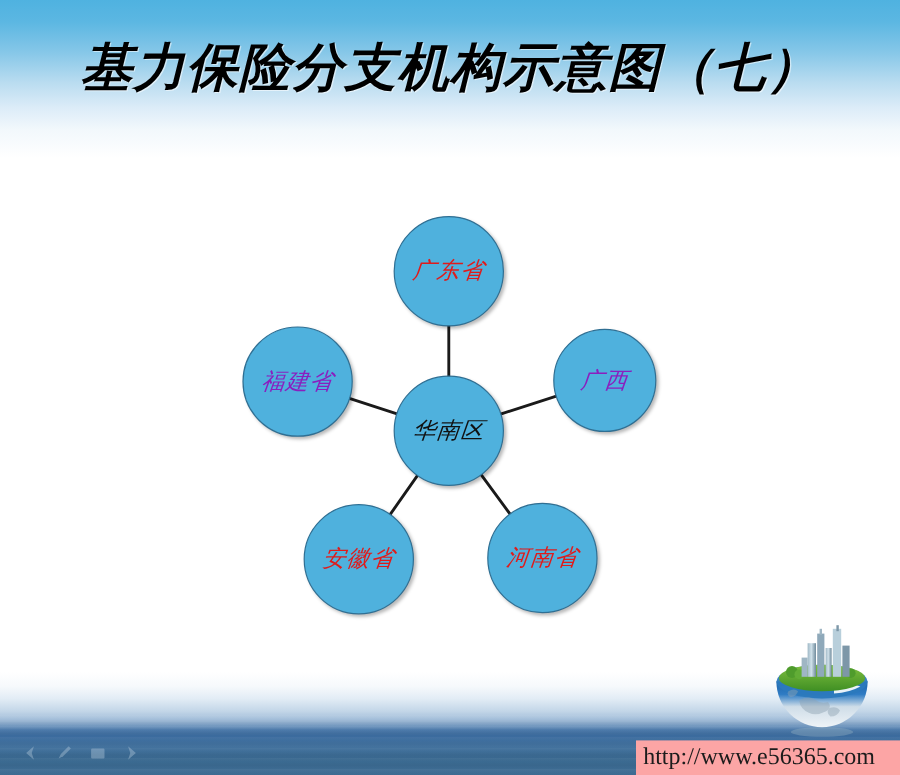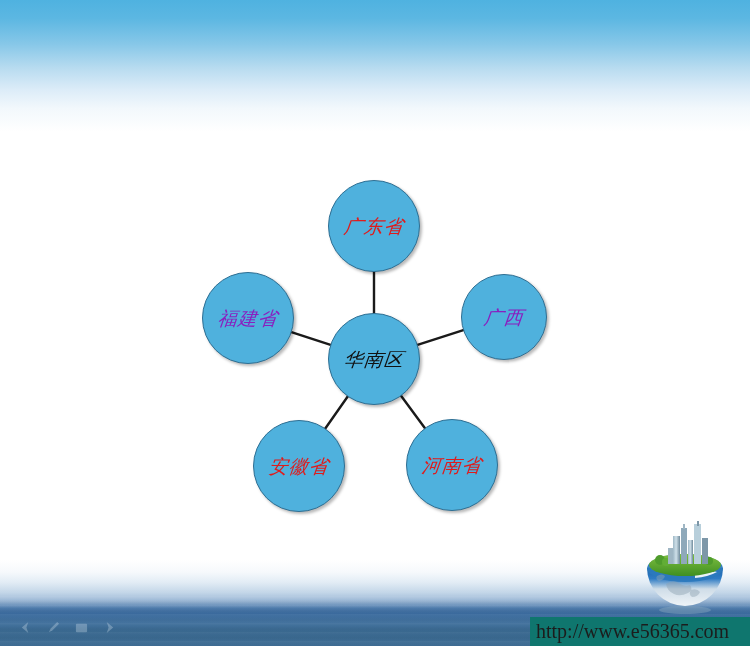--- a/index.html
+++ b/index.html
@@ -136,39 +136,40 @@
     position: absolute;
     left: 633px; top: 518px;
     width: 104px; height: 98px;
   }
 
   
   .url-band {
     position: absolute;
     left: 530px; top: 617px;
     width: 220px; height: 29px;
-    background: #0f766e;
+    background: #fca5a5;
     display: flex;
     align-items: center;
   }
   .url-text {
     font-family: "Liberation Serif", "DejaVu Serif", serif;
     font-size: 20px;
     color: #1c1c1c;
     padding-left: 6px;
     white-space: nowrap;
   }
 </style>
 </head>
 <body>
 
 <div id="slide">
 
   <div class="sky"></div>
 
+  <div class="title">基力保险分支机构示意图（七）</div>
 
   <div class="diagram">
     <svg id="edge-layer" width="750" height="646">
         <line x1="374" y1="319" x2="374" y2="266" stroke="#1a1a1a" stroke-width="2.4" stroke-linecap="round"></line>
         <line x1="412.0628217150784" y1="346.702780676667" x2="468.7918899135525" y2="328.374927874083" stroke="#1a1a1a" stroke-width="2.4" stroke-linecap="round"></line>
         <line x1="397.70722110588906" y1="391.21750560543893" x2="428.29277889411094" y2="432.78249439456107" stroke="#1a1a1a" stroke-width="2.4" stroke-linecap="round"></line>
         <line x1="351.04096573666936" y1="391.75488888235174" x2="321.95903426333064" y2="433.24511111764826" stroke="#1a1a1a" stroke-width="2.4" stroke-linecap="round"></line>
         <line x1="335.96307660770026" y1="346.62290588028344" x2="286.03692339229974" y2="330.37709411971656" stroke="#1a1a1a" stroke-width="2.4" stroke-linecap="round"></line>
       </svg>
     <div id="node-layer">

